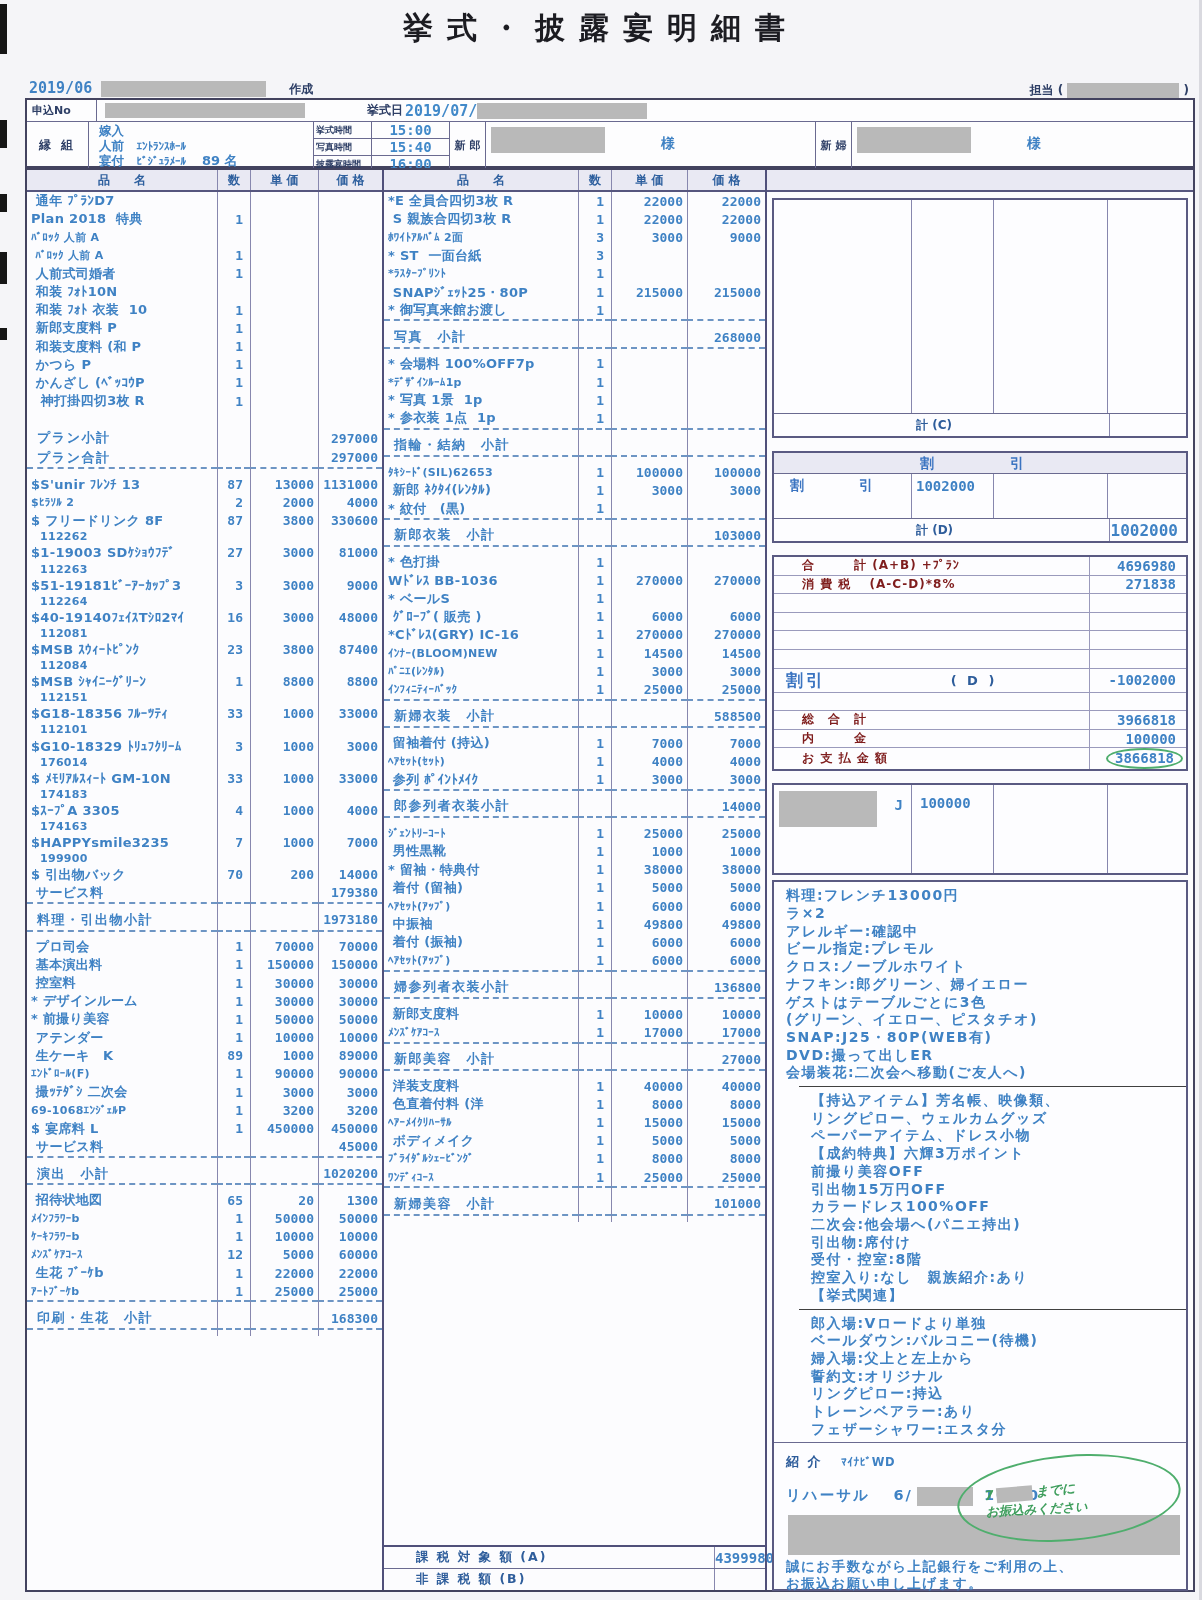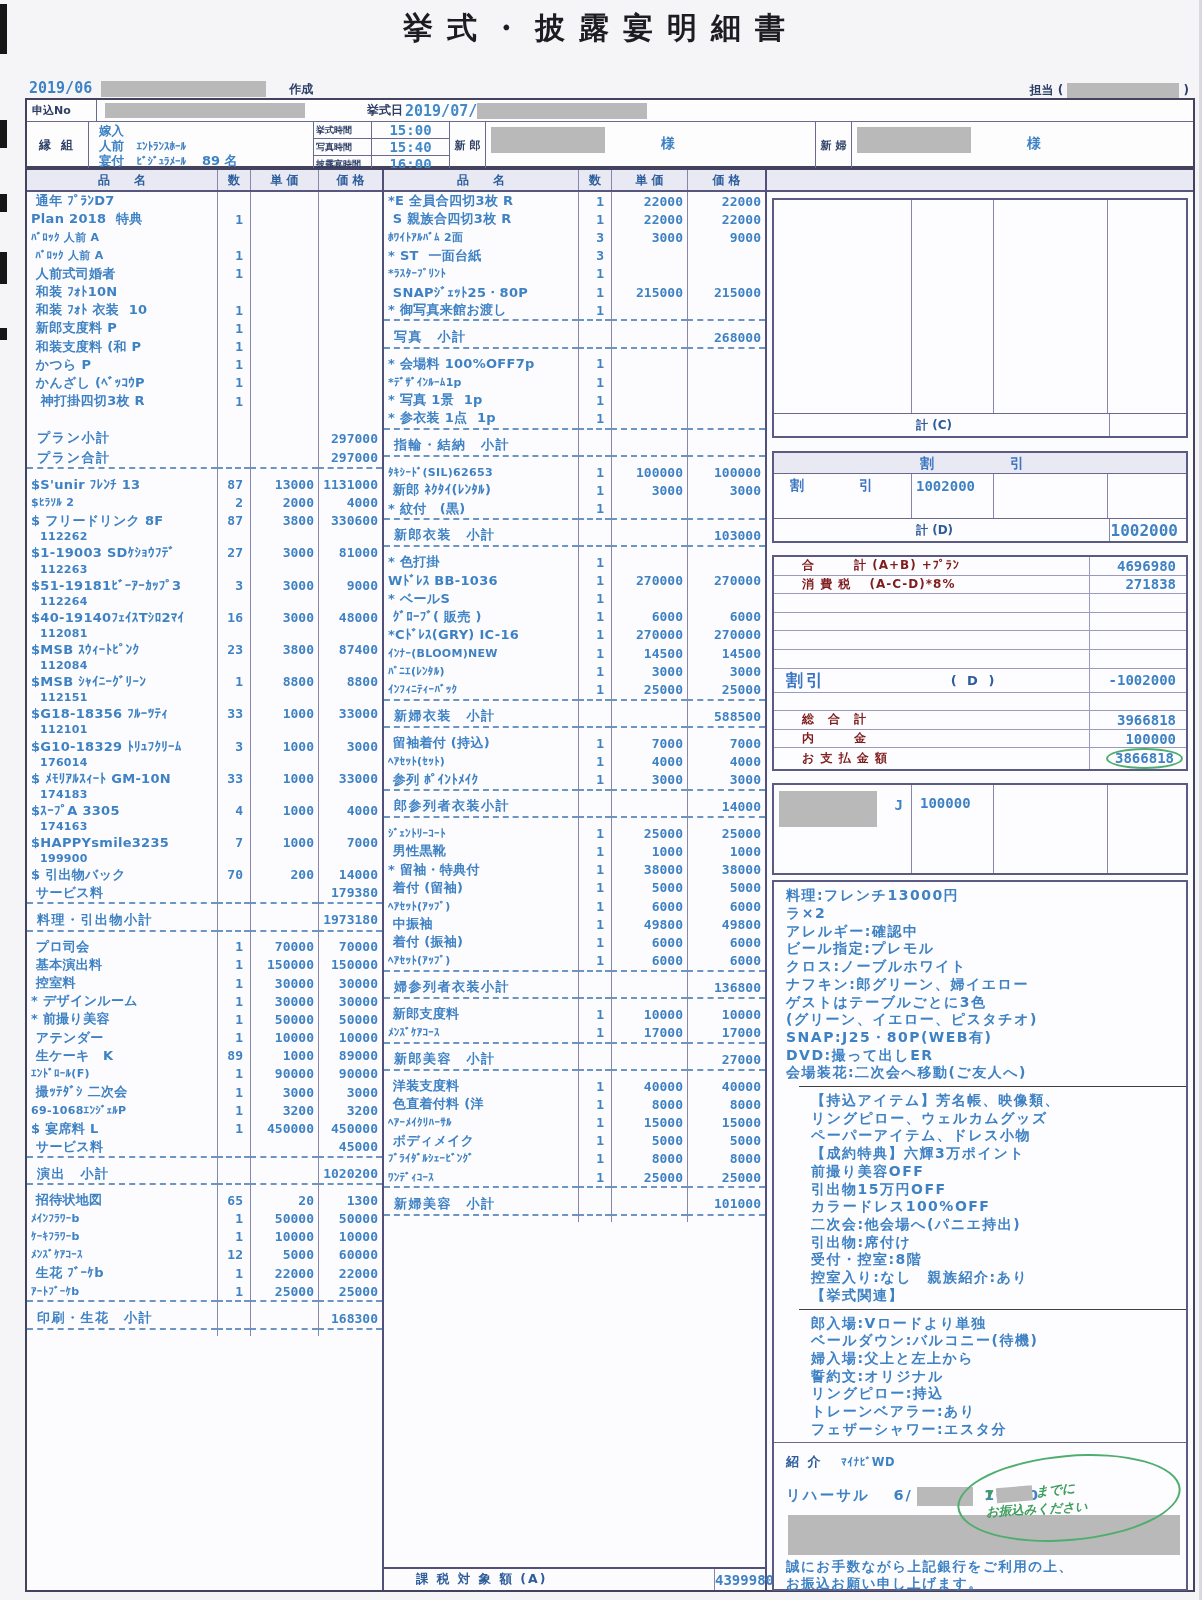--- a/index.html
+++ b/index.html
@@ -1023,20 +1023,24 @@
             <div class="c q"></div>
             <div class="c u"></div>
             <div class="c p"></div>
           </div>
         </div>
       <div class="midfoot">
         <div class="mf-row">
           <div class="mf-label">課 税 対 象 額 (A)</div>
           <div class="mf-val">4399980</div>
         </div>
+        <div class="mf-row">
+          <div class="mf-label">非 課 税 額 (B)</div>
+          <div class="mf-val"></div>
+        </div>
       </div>
     </div>
 
     <div class="colR">
       <div class="colhead headR">
           <div></div>
         </div>
 
       <div class="rbox cbox">
         <div class="cgrid">

